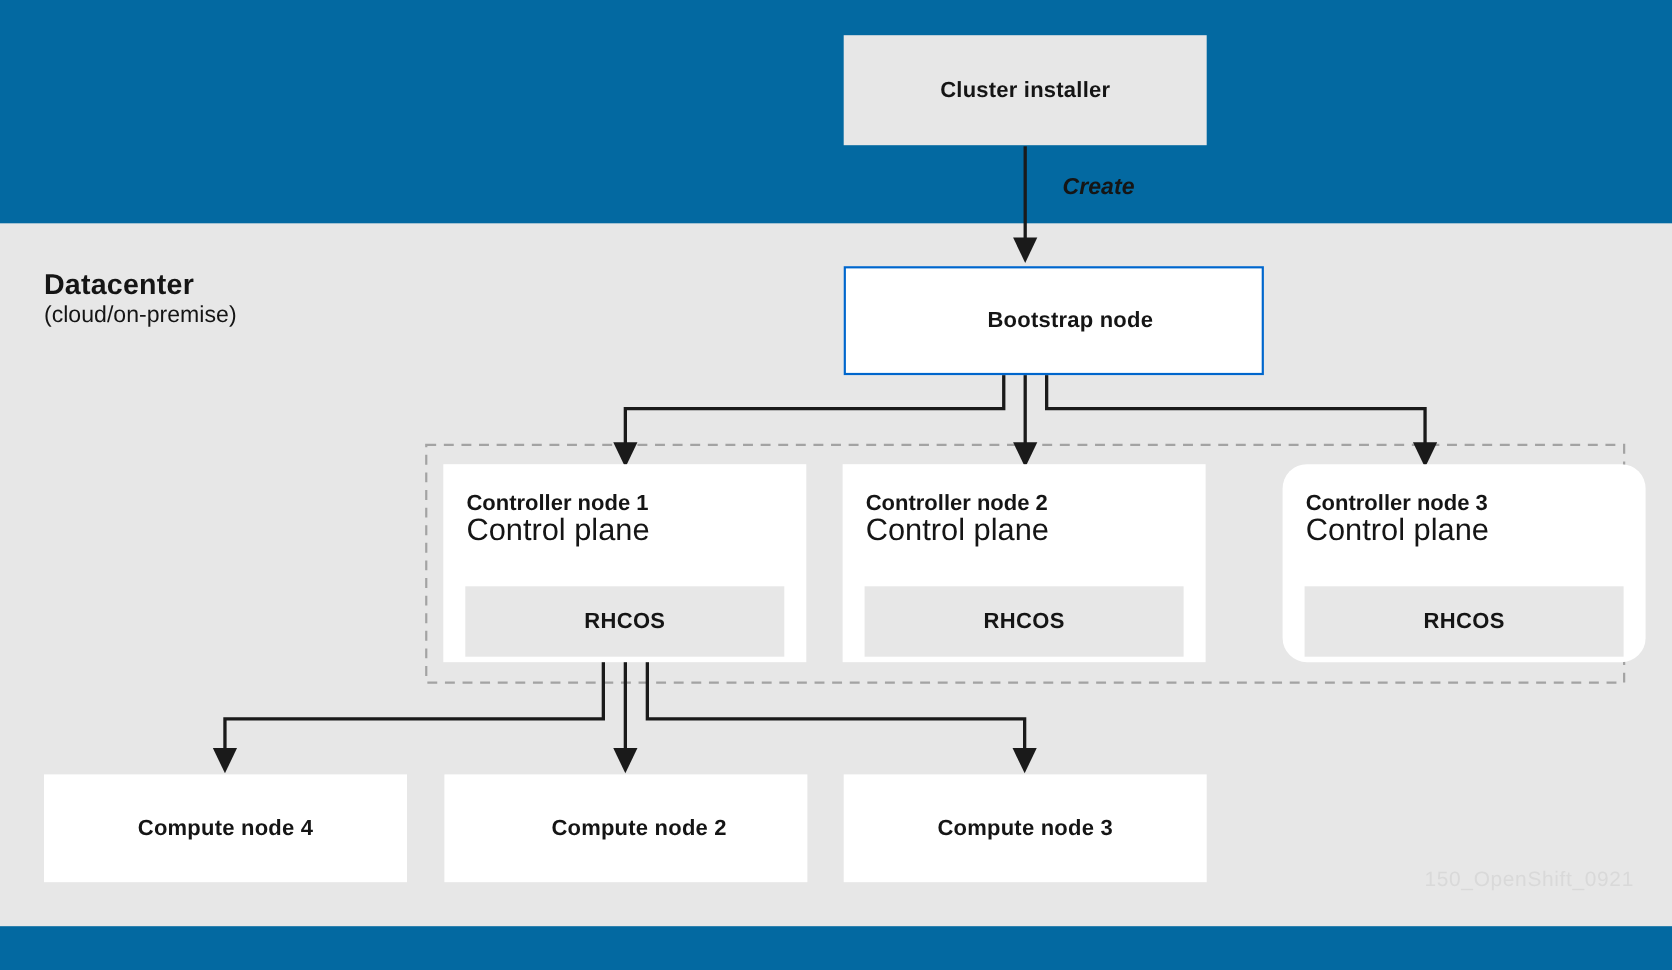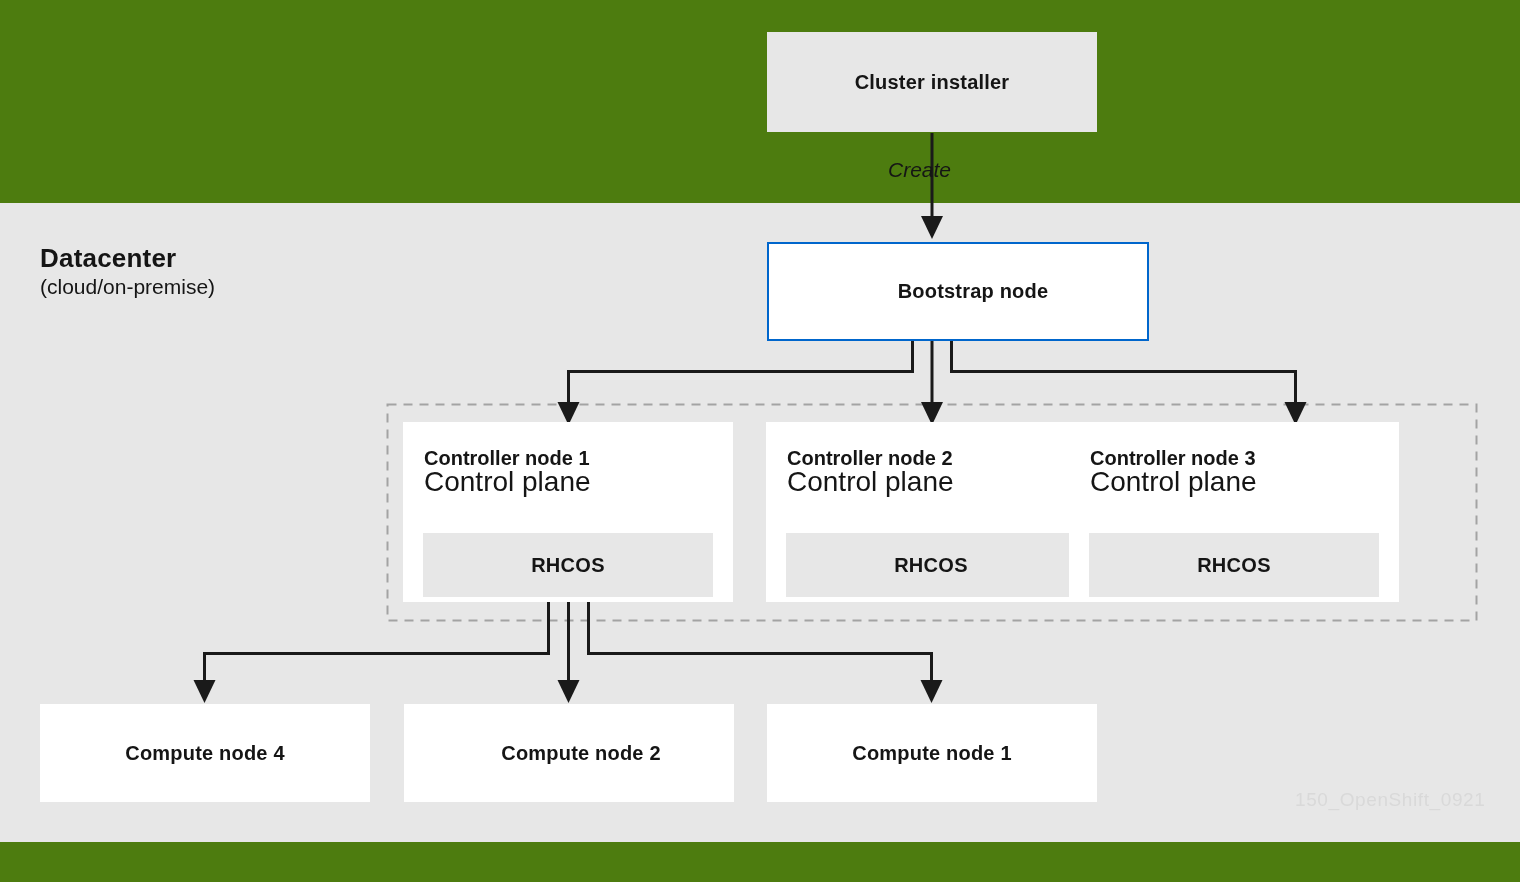--- a/index.html
+++ b/index.html
@@ -1,21 +1,21 @@
 <!DOCTYPE html>
 <html><head>
 <meta charset="utf-8">
 <style>
   * { box-sizing: border-box; }
   html, body { margin: 0; padding: 0; background: #ffffff; }
   .canvas {
     position: relative;
     width: 1520px;
     height: 882px;
-    background: #4d7c0f;
+    background: #0369a1;
     font-family: "Liberation Sans", sans-serif;
     color: #151515;
     overflow: hidden;
   }
   .band {
     position: absolute;
     left: 0; top: 203px;
     width: 1520px; height: 639px;
     background: #e7e7e7;
   }
@@ -42,24 +42,24 @@
   }
   .bootstrap {
     left: 767px; top: 242px;
     width: 382px; height: 99px;
     background: #ffffff;
     border: 2px solid #0066cc;
     padding-left: 30px;
   }
   .create-label {
     position: absolute;
-    left: 888px; top: 158px;
+    left: 966px; top: 158px;
     font-size: 21px;
     font-style: italic;
-    font-weight: 400;
+    font-weight: 700;
     z-index: 2;
   }
   .dc-label {
     position: absolute;
     left: 40px; top: 243px;
     z-index: 2;
   }
   .dc-title {
     font-size: 26px;
     font-weight: 700;
@@ -74,21 +74,21 @@
   .controller {
     position: absolute;
     top: 422px;
     width: 330px; height: 180px;
     background: #ffffff;
     padding: 24px 36px 0 21px;
     z-index: 2;
   }
   .c1 { left: 403px; }
   .c2 { left: 766px; }
-  .c3 { left: 1069px; }
+  .c3 { left: 1166px; border-radius: 22px; }
   .ctrl-title {
     font-size: 20px;
     font-weight: 700;
     line-height: 24px;
   }
   .ctrl-sub {
     font-size: 28px;
     font-weight: 400;
     line-height: 24px;
   }
@@ -190,18 +190,18 @@
 
   <div class="node compute cm1">
     <span>Compute node 4</span>
   </div>
 
   <div class="node compute cm2">
     <span>Compute node 2</span>
   </div>
 
   <div class="node compute cm3">
-    <span>Compute node 1</span>
+    <span>Compute node 3</span>
   </div>
 
   <div class="watermark">150_OpenShift_0921</div>
 
 </div>
 
 </body></html>

